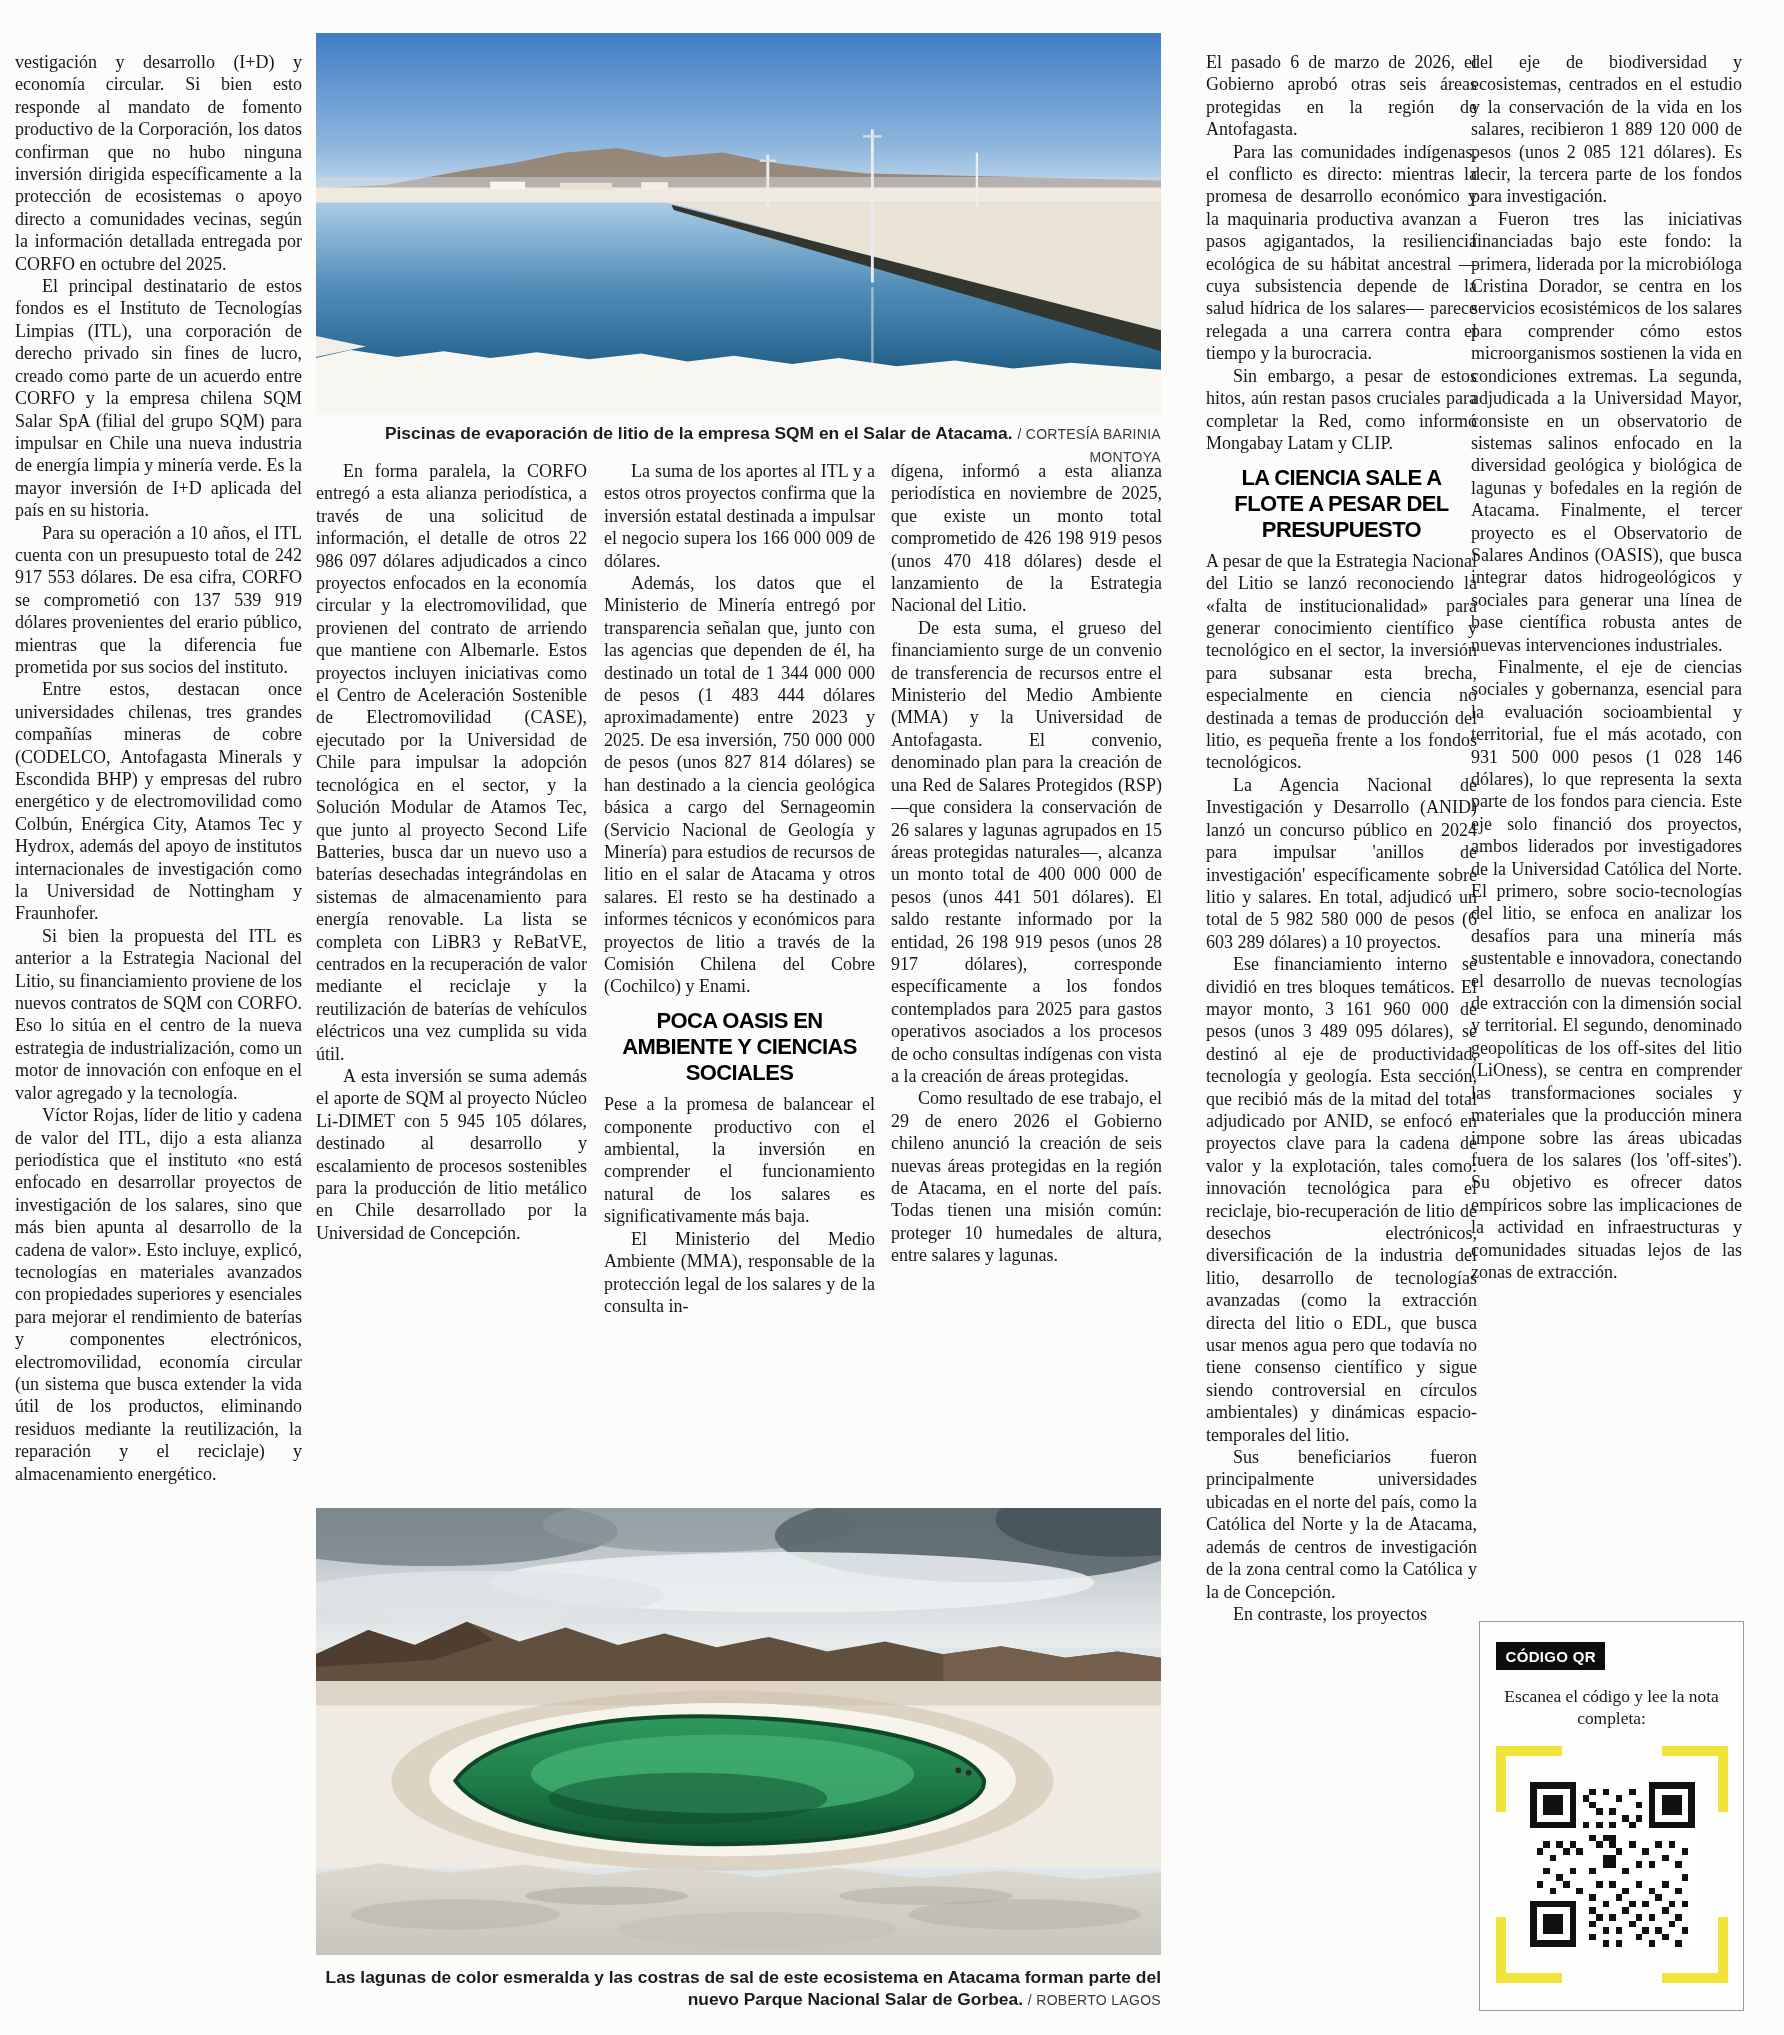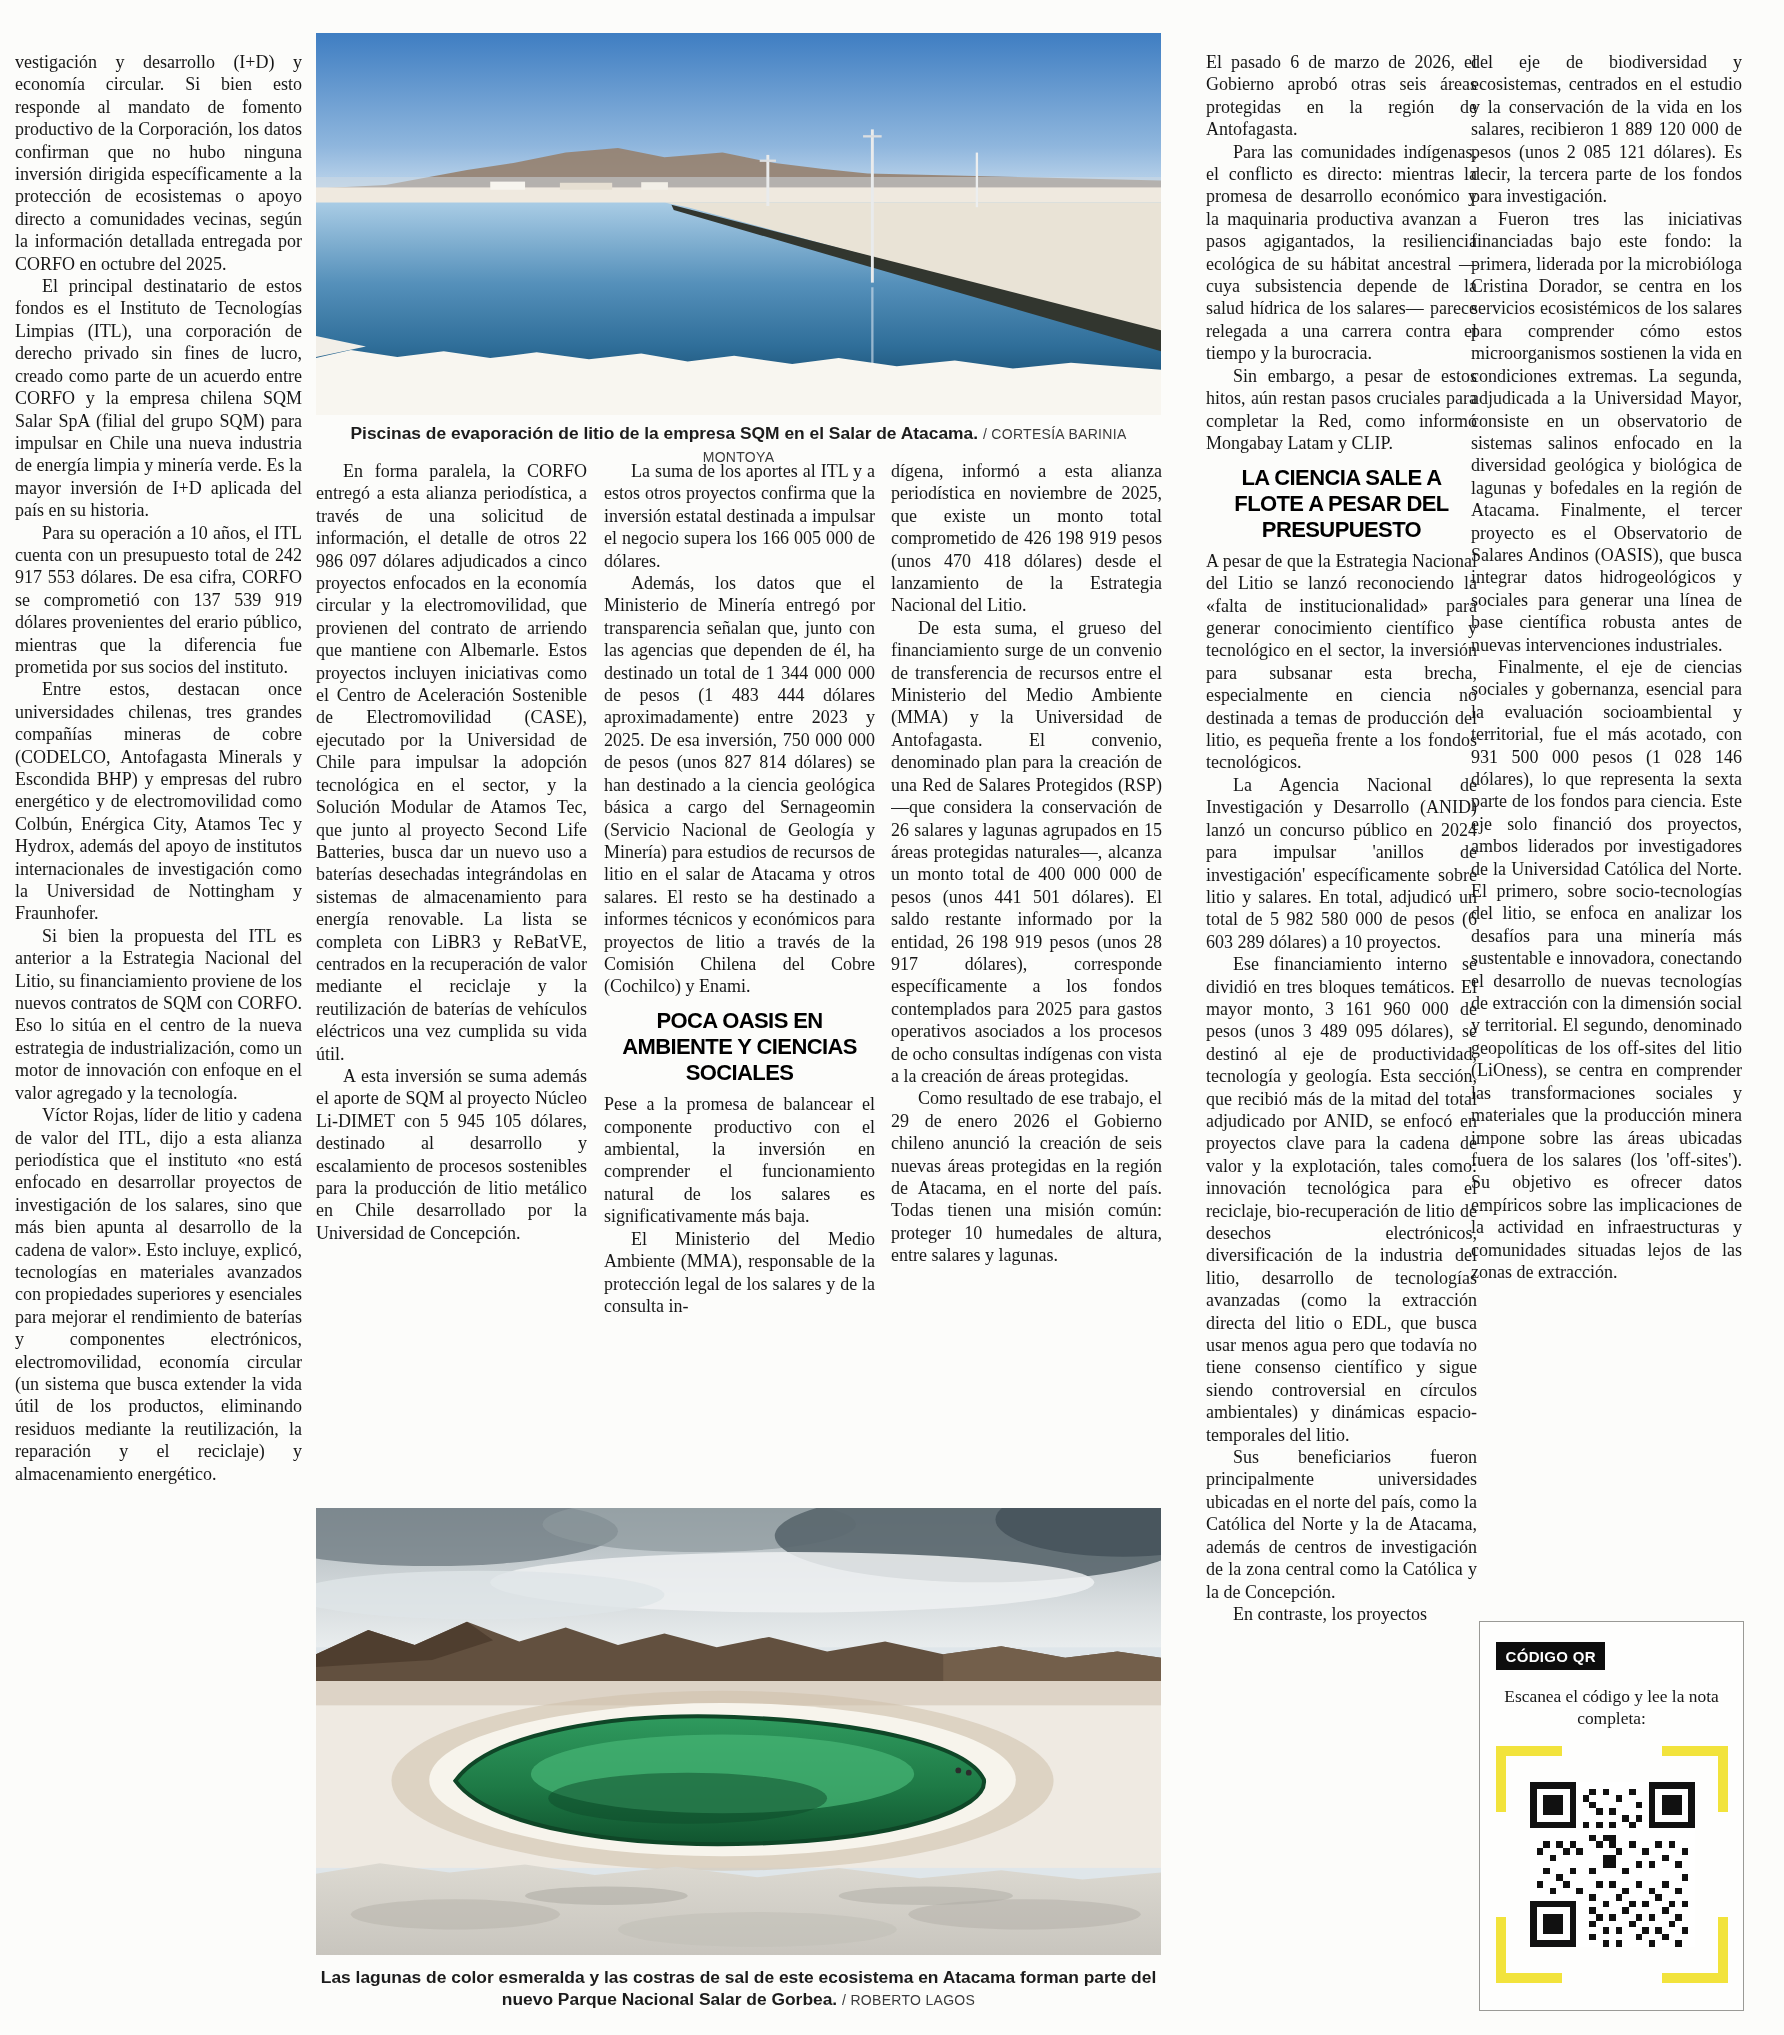--- a/index.html
+++ b/index.html
@@ -4,21 +4,21 @@
 <style>
   html,body{margin:0;padding:0;}
   body{width:1784px;height:2035px;background:#f4f4f1;font-family:"Liberation Serif","DejaVu Serif",serif;}
   .page{position:absolute;left:0;top:0;width:1784px;height:2035px;background:#fcfcfa;overflow:hidden;}
   .col{position:absolute;color:#161616;font-size:18px;line-height:22.4px;text-align:justify;overflow:hidden;}
   .col p{margin:0;}
   .col p.ind{text-indent:27px;}
   .subhead{font-family:"Liberation Sans","DejaVu Sans",sans-serif;font-weight:bold;font-size:22px;line-height:26px;letter-spacing:-0.6px;color:#000000;margin:10.5px 0 7px 0;text-align:center;}
   .photo{position:absolute;overflow:hidden;background:#dfe6ea;}
   .photo svg{display:block;width:100%;height:100%;}
-  .caption{position:absolute;font-family:"Liberation Sans","DejaVu Sans",sans-serif;color:#1c1c1c;font-size:17.4px;line-height:22px;text-align:center;}
+  .caption{position:absolute;font-family:"Liberation Sans","DejaVu Sans",sans-serif;color:#1c1c1c;font-size:17.4px;line-height:22px;text-align:right;}
   .caption .cap-main{font-weight:bold;}
   .caption .cap-credit{font-weight:normal;font-size:14px;letter-spacing:0.3px;color:#3a3a3a;}
   .qr-box{position:absolute;left:1479px;top:1621px;width:265px;height:390px;background:#fefefd;border:1.7px solid #9a9a96;box-sizing:border-box;padding:20px 16.3px 0 16.3px;}
   .qr-title{display:inline-block;background:#0d0d0d;color:#ffffff;font-family:"Liberation Sans","DejaVu Sans",sans-serif;font-weight:bold;font-size:15px;line-height:1;padding:7px 9.3px 5.8px 9.3px;letter-spacing:0.3px;}
   .qr-text{font-size:17.4px;line-height:22px;color:#161616;margin-top:15px;text-align:center;}
   .qr-wrap{position:relative;width:232px;height:237px;margin:17.4px auto 0 auto;}
   .qr-corner{position:absolute;width:56px;height:56px;}
   .qr-corner.tl{left:0;top:0;border-left:10px solid #f2e33c;border-top:10px solid #f2e33c;}
   .qr-corner.tr{right:0;top:0;border-right:10px solid #f2e33c;border-top:10px solid #f2e33c;}
   .qr-corner.bl{left:0;bottom:0;border-left:10px solid #f2e33c;border-bottom:10px solid #f2e33c;}
@@ -79,21 +79,21 @@
     <span class="cap-main">Piscinas de evaporación de litio de la empresa SQM en el Salar de Atacama.</span>
     <span class="cap-credit">/ CORTESÍA BARINIA MONTOYA</span>
   </figcaption>
 
   <section class="col" style="left:316px;top:460px;width:271px;height:1022px;">
     <p class="ind">En forma paralela, la CORFO entregó a esta alianza periodística, a través de una solicitud de información, el detalle de otros 22 986 097 dólares adjudicados a cinco proyectos enfocados en la economía circular y la electromovilidad, que provienen del contrato de arriendo que mantiene con Albemarle. Estos proyectos incluyen iniciativas como el Centro de Aceleración Sostenible de Electromovilidad (CASE), ejecutado por la Universidad de Chile para impulsar la adopción tecnológica en el sector, y la Solución Modular de Atamos Tec, que junto al proyecto Second Life Batteries, busca dar un nuevo uso a baterías desechadas integrándolas en sistemas de almacenamiento para energía renovable. La lista se completa con LiBR3 y ReBatVE, centrados en la recuperación de valor mediante el reciclaje y la reutilización de baterías de vehículos eléctricos una vez cumplida su vida útil.</p>
     <p class="ind">A esta inversión se suma además el aporte de SQM al proyecto Núcleo Li-DIMET con 5 945 105 dólares, destinado al desarrollo y escalamiento de procesos sostenibles para la producción de litio metálico en Chile desarrollado por la Universidad de Concepción.</p>
   </section>
 
   <section class="col" style="left:604px;top:460px;width:271px;height:1028px;">
-    <p class="ind">La suma de los aportes al ITL y a estos otros proyectos confirma que la inversión estatal destinada a impulsar el negocio supera los 166 005 000 de dólares.</p>
+    <p class="ind">La suma de los aportes al ITL y a estos otros proyectos confirma que la inversión estatal destinada a impulsar el negocio supera los 166 000 009 de dólares.</p>
     <p class="ind">Además, los datos que el Ministerio de Minería entregó por transparencia señalan que, junto con las agencias que dependen de él, ha destinado un total de 1 344 000 000 de pesos (1 483 444 dólares aproximadamente) entre 2023 y 2025. De esa inversión, 750 000 000 de pesos (unos 827 814 dólares) se han destinado a la ciencia geológica básica a cargo del Sernageomin (Servicio Nacional de Geología y Minería) para estudios de recursos de litio en el salar de Atacama y otros salares. El resto se ha destinado a informes técnicos y económicos para proyectos de litio a través de la Comisión Chilena del Cobre (Cochilco) y Enami.</p>
     <h3 class="subhead">POCA OASIS EN AMBIENTE Y CIENCIAS SOCIALES</h3>
     <p>Pese a la promesa de balancear el componente productivo con el ambiental, la inversión en comprender el funcionamiento natural de los salares es significativamente más baja.</p>
     <p class="ind">El Ministerio del Medio Ambiente (MMA), responsable de la protección legal de los salares y de la consulta in-</p>
   </section>
 
   <section class="col" style="left:891px;top:460px;width:271px;height:1028px;">
     <p>dígena, informó a esta alianza periodística en noviembre de 2025, que existe un monto total comprometido de 426 198 919 pesos (unos 470 418 dólares) desde el lanzamiento de la Estrategia Nacional del Litio.</p>
     <p class="ind">De esta suma, el grueso del financiamiento surge de un convenio de transferencia de recursos entre el Ministerio del Medio Ambiente (MMA) y la Universidad de Antofagasta. El convenio, denominado plan para la creación de una Red de Salares Protegidos (RSP) —que considera la conservación de 26 salares y lagunas agrupados en 15 áreas protegidas naturales—, alcanza un monto total de 400 000 000 de pesos (unos 441 501 dólares). El saldo restante informado por la entidad, 26 198 919 pesos (unos 28 917 dólares), corresponde específicamente a los fondos contemplados para 2025 para gastos operativos asociados a los procesos de ocho consultas indígenas con vista a la creación de áreas protegidas.</p>
     <p class="ind">Como resultado de ese trabajo, el 29 de enero 2026 el Gobierno chileno anunció la creación de seis nuevas áreas protegidas en la región de Atacama, en el norte del país. Todas tienen una misión común: proteger 10 humedales de altura, entre salares y lagunas.</p>

